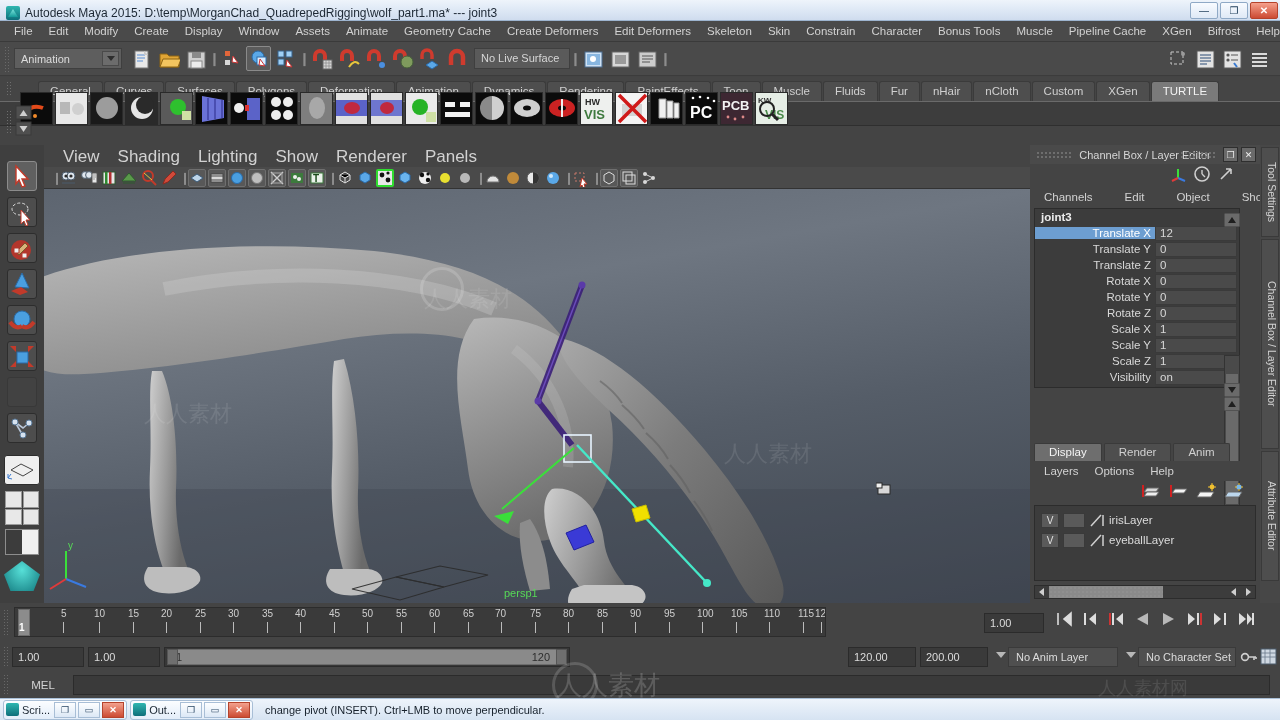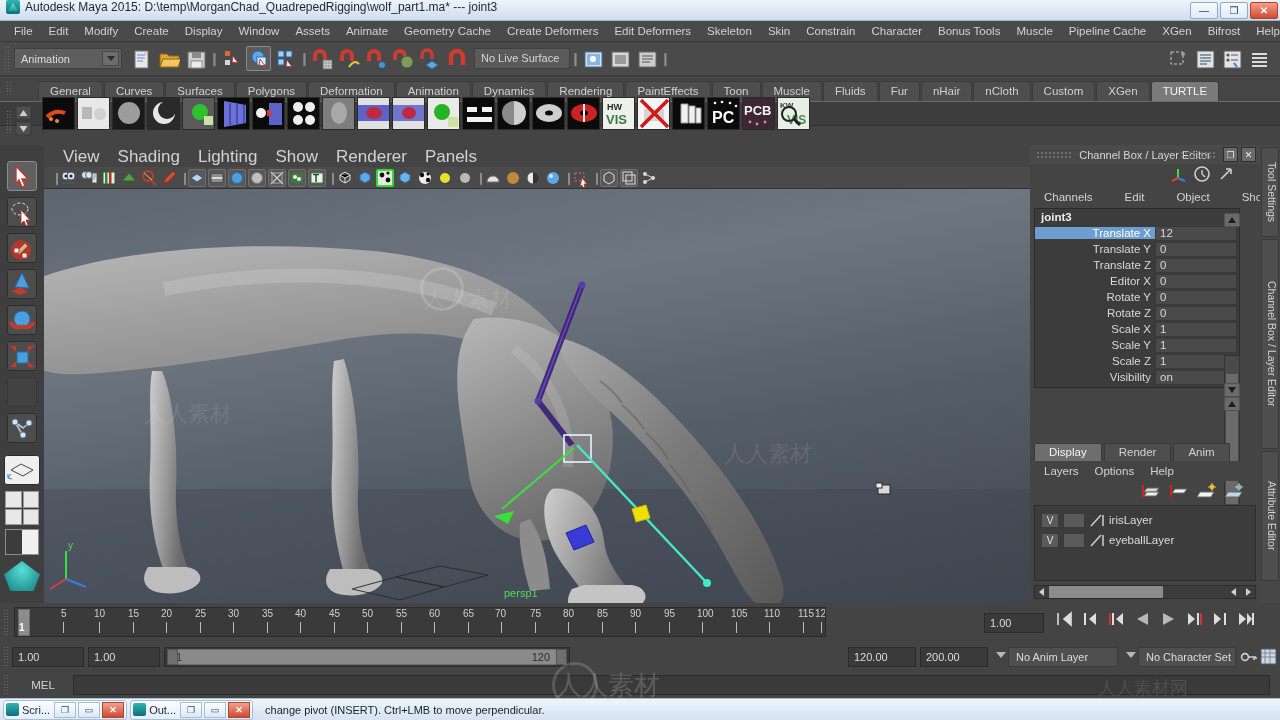--- a/index.html
+++ b/index.html
@@ -10,21 +10,21 @@
     font-size: 11px;
     -webkit-font-smoothing: antialiased;
   }
   #app { position: relative; width: 1280px; height: 720px; }
 
   
   .titlebar {
     position:absolute; left:0; top:0; width:1280px; height:21px;
     background: linear-gradient(#eef4fb, #dbe6f4 60%, #cfdcee);
     border-bottom:1px solid #9db4cf;
-    display:flex; align-items:flex-start;
+    display:flex; align-items:flex-end;
   }
   .tb-icon { width:14px; height:14px; margin:0 5px 0 6px; flex:none;
     background: linear-gradient(#2fb6b0,#0e6e7a); border-radius:2px; position:relative;}
   .tb-icon:after{content:""; position:absolute; left:2px; top:3px; width:10px; height:8px;
     background: linear-gradient(#7fe5dd,#139b99); clip-path: polygon(0 100%,50% 0,100% 100%);}
   .tb-title { font-size:12px; color:#1c2733; white-space:nowrap; font-family:"Liberation Sans",sans-serif;}
   .tb-btns { position:absolute; right:2px; top:2px; display:flex; gap:2px;}
   .tb-btn { width:28px; height:17px; border:1px solid #8fa9c6; border-radius:2px;
     background: linear-gradient(#f8fbff,#dfe9f6); display:flex; align-items:center; justify-content:center;
     color:#24425e; font-size:10px;}
@@ -72,21 +72,21 @@
     background:#4e4e4e; border:1px solid #3b3b3b; border-bottom:none;
     border-radius:3px 3px 0 0; color:#d0d0d0; font-size:11.5px;}
   .shelftab.active { background:#7a7a7a; color:#f2f2f2; }
   .shelf-left-grip{ position:absolute; left:6px; top:4px; width:7px; height:16px;
     background-image: radial-gradient(#6e6e6e 1px, transparent 1px); background-size:3px 3px;}
 
   
   .shelf {
     position:absolute; left:0; top:101px; width:1280px; height:25px;
     background:#3d3d3d; border-top:1px solid #6a6a6a; border-bottom:1px solid #2f2f2f;
-    display:flex; align-items:center; padding-left:42px;
+    display:flex; align-items:flex-end; padding-left:20px;
   }
   .shelficon { width:33px; height:33px; margin-right:2px; flex:none; border:1px solid #2a2a2a;
      background:#111; position:relative; overflow:hidden; font-size:11px; color:#fff;
      display:flex; align-items:center; justify-content:center; font-weight:bold;}
   .shelf-grip{ position:absolute; left:6px; top:8px; width:7px; height:24px;
     background-image: radial-gradient(#6e6e6e 1px, transparent 1px); background-size:3px 3px;}
   .shelf-updown{ position:absolute; left:14px; top:104px; width:20px; height:34px;}
 
   
   .toolbox { position:absolute; left:0; top:145px; width:44px; height:458px;
@@ -1006,21 +1006,21 @@
       </div>
       <div class="chrow">
         <span class="nm">Translate Y</span>
         <span class="vl">0</span>
       </div>
       <div class="chrow">
         <span class="nm">Translate Z</span>
         <span class="vl">0</span>
       </div>
       <div class="chrow">
-        <span class="nm">Editor X</span>
+        <span class="nm">Rotate X</span>
         <span class="vl">0</span>
       </div>
       <div class="chrow">
         <span class="nm">Rotate Y</span>
         <span class="vl">0</span>
       </div>
       <div class="chrow">
         <span class="nm">Rotate Z</span>
         <span class="vl">0</span>
       </div>

